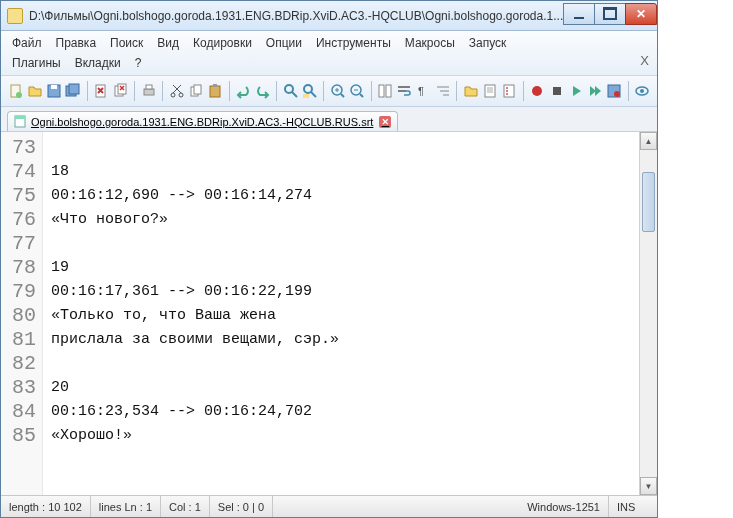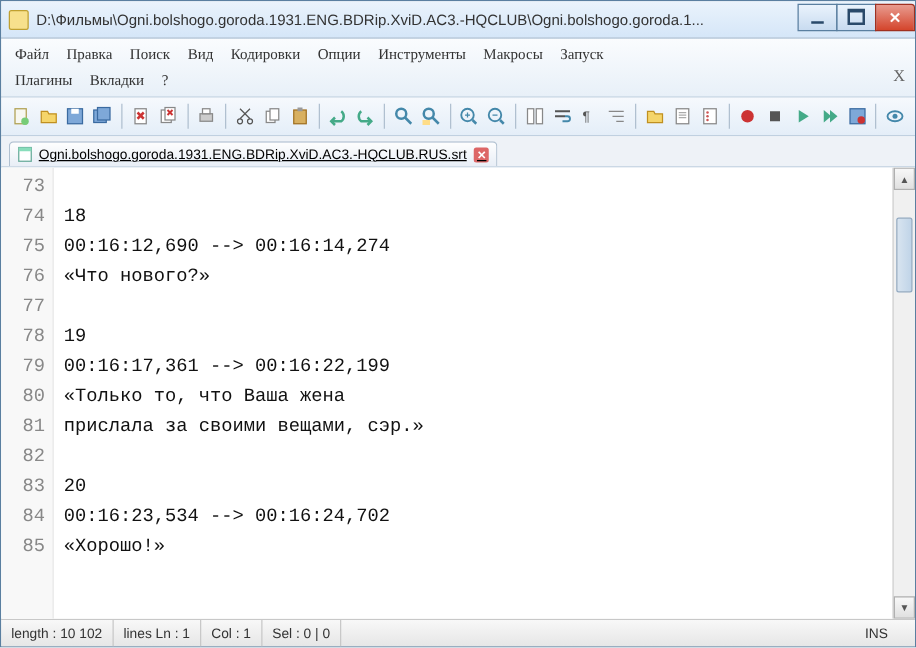--- a/index.html
+++ b/index.html
@@ -1,39 +1,39 @@
 <!DOCTYPE html>
 <html><head>
 <meta charset="utf-8">
 <style>
 * { margin: 0; padding: 0; box-sizing: border-box; }
 body { font-family: "Segoe UI", Tahoma, sans-serif; font-size: 12px; background: #fff; width: 733px; height: 518px; overflow: hidden; }
-.window { border: 1px solid #5a7fa0; width: 733px; height: 518px; display: flex; flex-direction: column; background: #f0f0f0; }
+.window { border: 1px solid #5a7fa0; width: 658px; height: 518px; display: flex; flex-direction: column; background: #f0f0f0; }
 .titlebar { height: 30px; background: linear-gradient(#eaf3fc, #d5e6f8); display: flex; align-items: center; padding: 0 0 0 6px; border-bottom: 1px solid #a0b8d0; }
 .titlebar .icon { width: 16px; height: 16px; margin-right: 6px; display:inline-block; background:#f7e08c; border:1px solid #c0a030; border-radius:2px; position:relative; }
 .titlebar .title { flex: 1; color: #333; font-size: 12px; white-space: nowrap; overflow: hidden; text-overflow: ellipsis; }
 .win-controls { display: flex; height: 22px; margin-top:-4px;}
 .win-btn { width: 32px; height: 22px; display:flex; align-items:center; justify-content:center; border:1px solid #5a7fa0; background: linear-gradient(#eaf3fc,#c8dbf0); margin-left:-1px; font-size:11px; color:#2a4a6a; cursor:pointer;}
 .win-btn.min::before{content:"";display:block;width:10px;height:2px;background:#2a4a6a;margin-top:8px;}
 .win-btn.max::before{content:"";display:block;width:10px;height:8px;border:2px solid #2a4a6a;border-top-width:3px;}
 .win-btn.close{background:linear-gradient(#e89b8f,#d4452c);color:#fff;border-color:#a03020;border-top-right-radius:3px;}
 .win-btn.close::before{content:"✕";font-weight:bold;font-size:12px;}
-.menubar { background: linear-gradient(#fafcfe,#e8f0f8); padding: 2px 4px 2px 4px; display:flex; flex-wrap:wrap; align-items:center; border-bottom:1px solid #c8d8e8; position:relative;font-family:Liberation Serif, serif; }
+.menubar { background: linear-gradient(#fafcfe,#e8f0f8); padding: 2px 4px 2px 4px; display:flex; flex-wrap:wrap; align-items:center; border-bottom:1px solid #c8d8e8; position:relative; }
 .menu-item { padding: 3px 7px; color:#333; cursor:pointer; }
 .menu-x{position:absolute;right:8px;top:22px;font-size:13px;color:#666;cursor:pointer;}
 .toolbar { background: linear-gradient(#f6f9fd,#e4eef8); padding:4px 6px; display:flex; align-items:center; gap:2px; border-bottom:1px solid #c0d0e0; flex-wrap:nowrap; overflow:hidden;}
 .tbtn{width:22px;height:22px;display:flex;align-items:center;justify-content:center;border-radius:3px;cursor:pointer;}
 .tbtn svg{width:16px;height:16px;}
 .tsep{width:1px;height:20px;background:#b0c0d0;margin:0 3px;}
 .tabbar{background:#eef2f7;padding:4px 6px 0 6px;border-bottom:1px solid #c0d0e0;display:flex;}
 .tab{background:linear-gradient(#fefefe,#e8eef6);border:1px solid #b0c0d0;border-bottom:none;border-radius:4px 4px 0 0;padding:3px 6px;display:flex;align-items:center;font-size:11px;gap:4px;text-decoration:underline;}
 .tab .file-icon{width:13px;height:13px;display:inline-block;}
 .tab .tab-close{width:12px;height:12px;background:#d66;color:#fff;border-radius:2px;display:flex;align-items:center;justify-content:center;font-size:9px;font-weight:bold;margin-left:2px;}
 .editor{flex:1;display:flex;background:#fff;overflow:hidden;position:relative;}
-.gutter{width:42px;background:#f8f8f8;border-right:1px solid #e8e8e8;text-align:right;padding:4px 6px 4px 0;color:#888;font-family:"Courier New",monospace;font-size:15px;line-height:24px;}
+.gutter{width:42px;background:#f8f8f8;border-right:1px solid #e8e8e8;text-align:right;padding:4px 6px 4px 0;color:#888;font-family:"Courier New",monospace;font-size:20px;line-height:24px;}
 .text{flex:1;padding:4px 8px;font-family:"Courier New",monospace;font-size:15px;line-height:24px;color:#111;white-space:pre;}
 .scrollbar-v{width:18px;background:#f0f0f0;border-left:1px solid #d0d0d0;position:relative;}
 .scroll-btn{height:18px;background:linear-gradient(#f8f8f8,#e0e0e0);border:1px solid #b0b0b0;display:flex;align-items:center;justify-content:center;font-size:8px;color:#555;}
 .scroll-thumb{position:absolute;left:2px;right:2px;top:40px;height:60px;background:linear-gradient(90deg,#d8e4f0,#c0d4e8);border:1px solid #90a8c0;border-radius:2px;}
 .statusbar{height:22px;background:linear-gradient(#f8f8f8,#e6e6e6);border-top:1px solid #c8c8c8;display:flex;align-items:flex-start;font-size:11px;color:#333;}
 .status-cell{padding:0 8px;border-right:1px solid #c8c8c8;height:100%;display:flex;align-items:center;}
 .status-spacer{flex:1;}
 .c-new{fill:#f7f7f0;stroke:#b0a050;}
 .c-open{fill:#f5d56a;stroke:#c09020;}
 .c-disk{fill:#7ea8d8;stroke:#3a6aa0;}
@@ -312,16 +312,17 @@
       <div class="scroll-btn" style="position:absolute;bottom:0;left:0;right:0;">▼</div>
     </div>
   </div>
 
   <div class="statusbar">
     <div class="status-cell">length : 10 102</div>
     <div class="status-cell">lines   Ln : 1</div>
     <div class="status-cell">Col : 1</div>
     <div class="status-cell">Sel : 0 | 0</div>
     <div class="status-spacer"></div>
+    <div class="status-cell">Windows-1251</div>
     <div class="status-cell" style="border-right:none;width:48px;">INS</div>
   </div>
 
 </div>
 
 </body></html>

